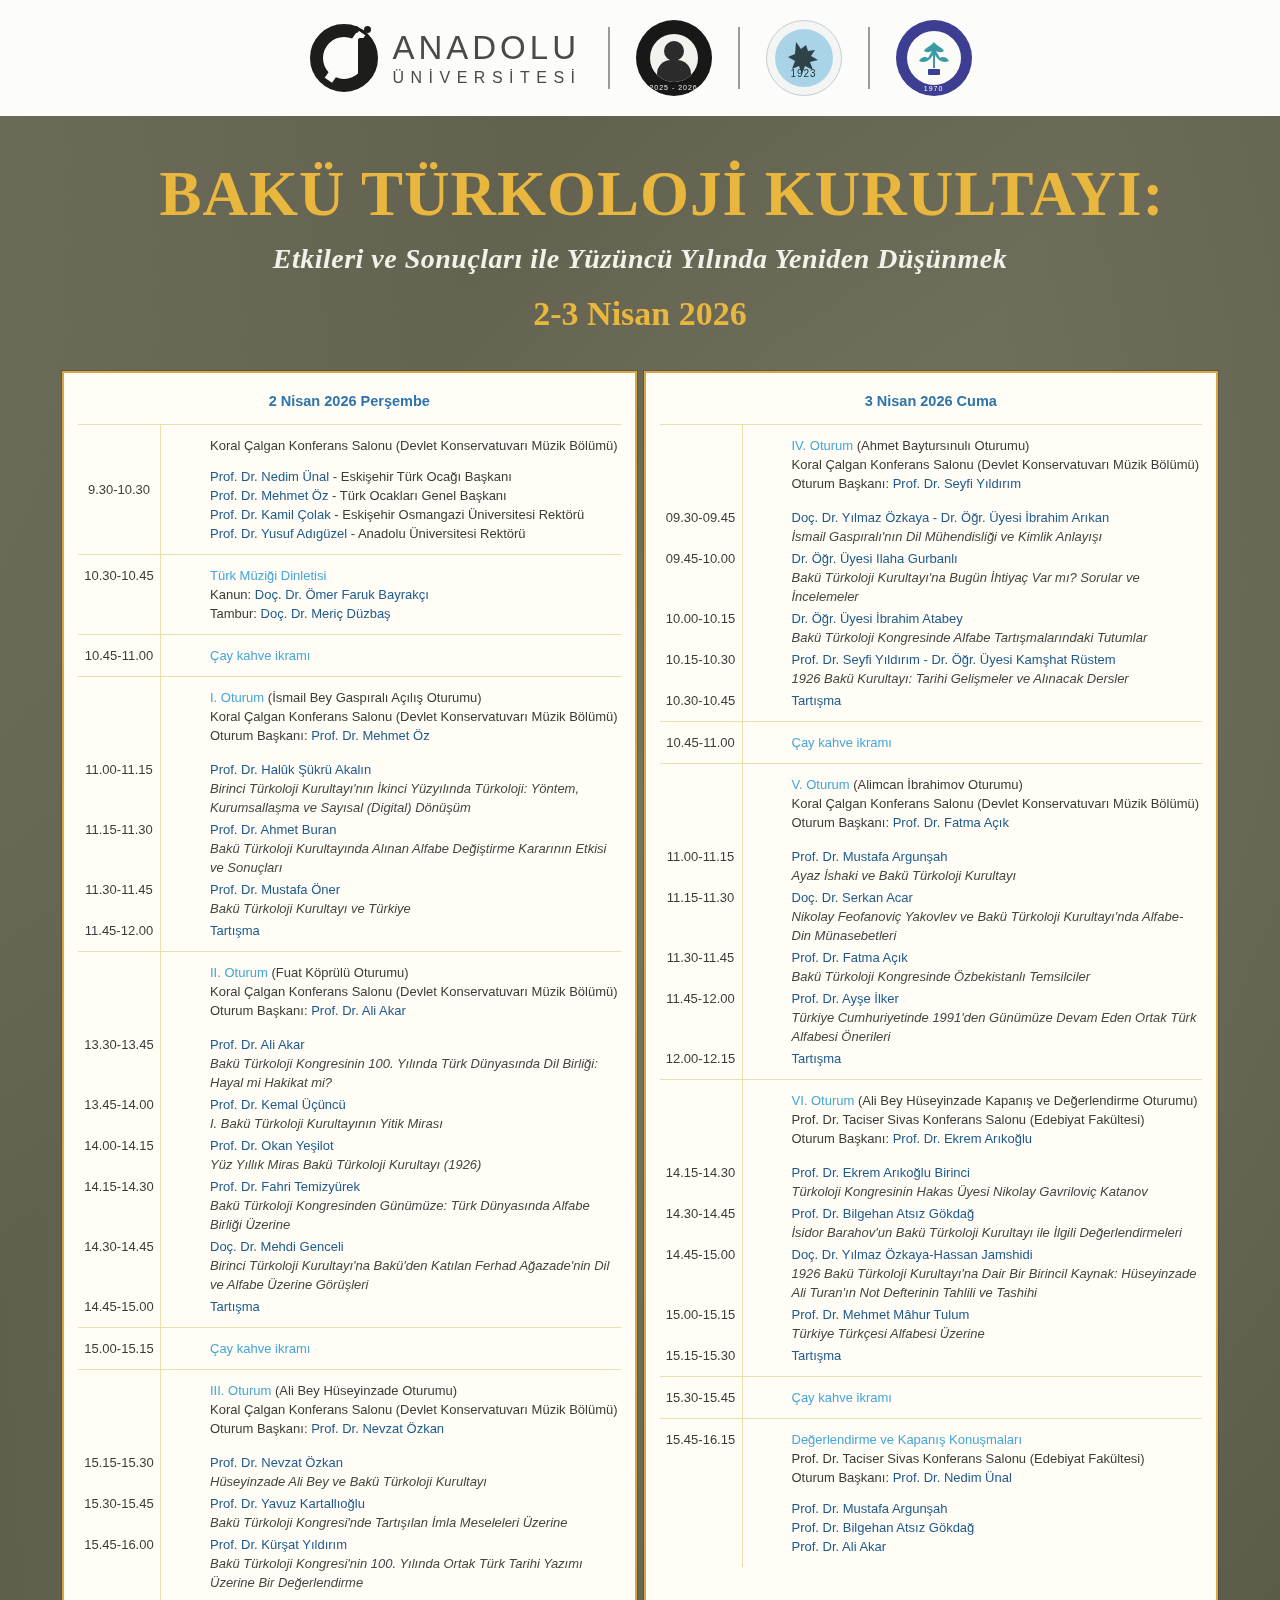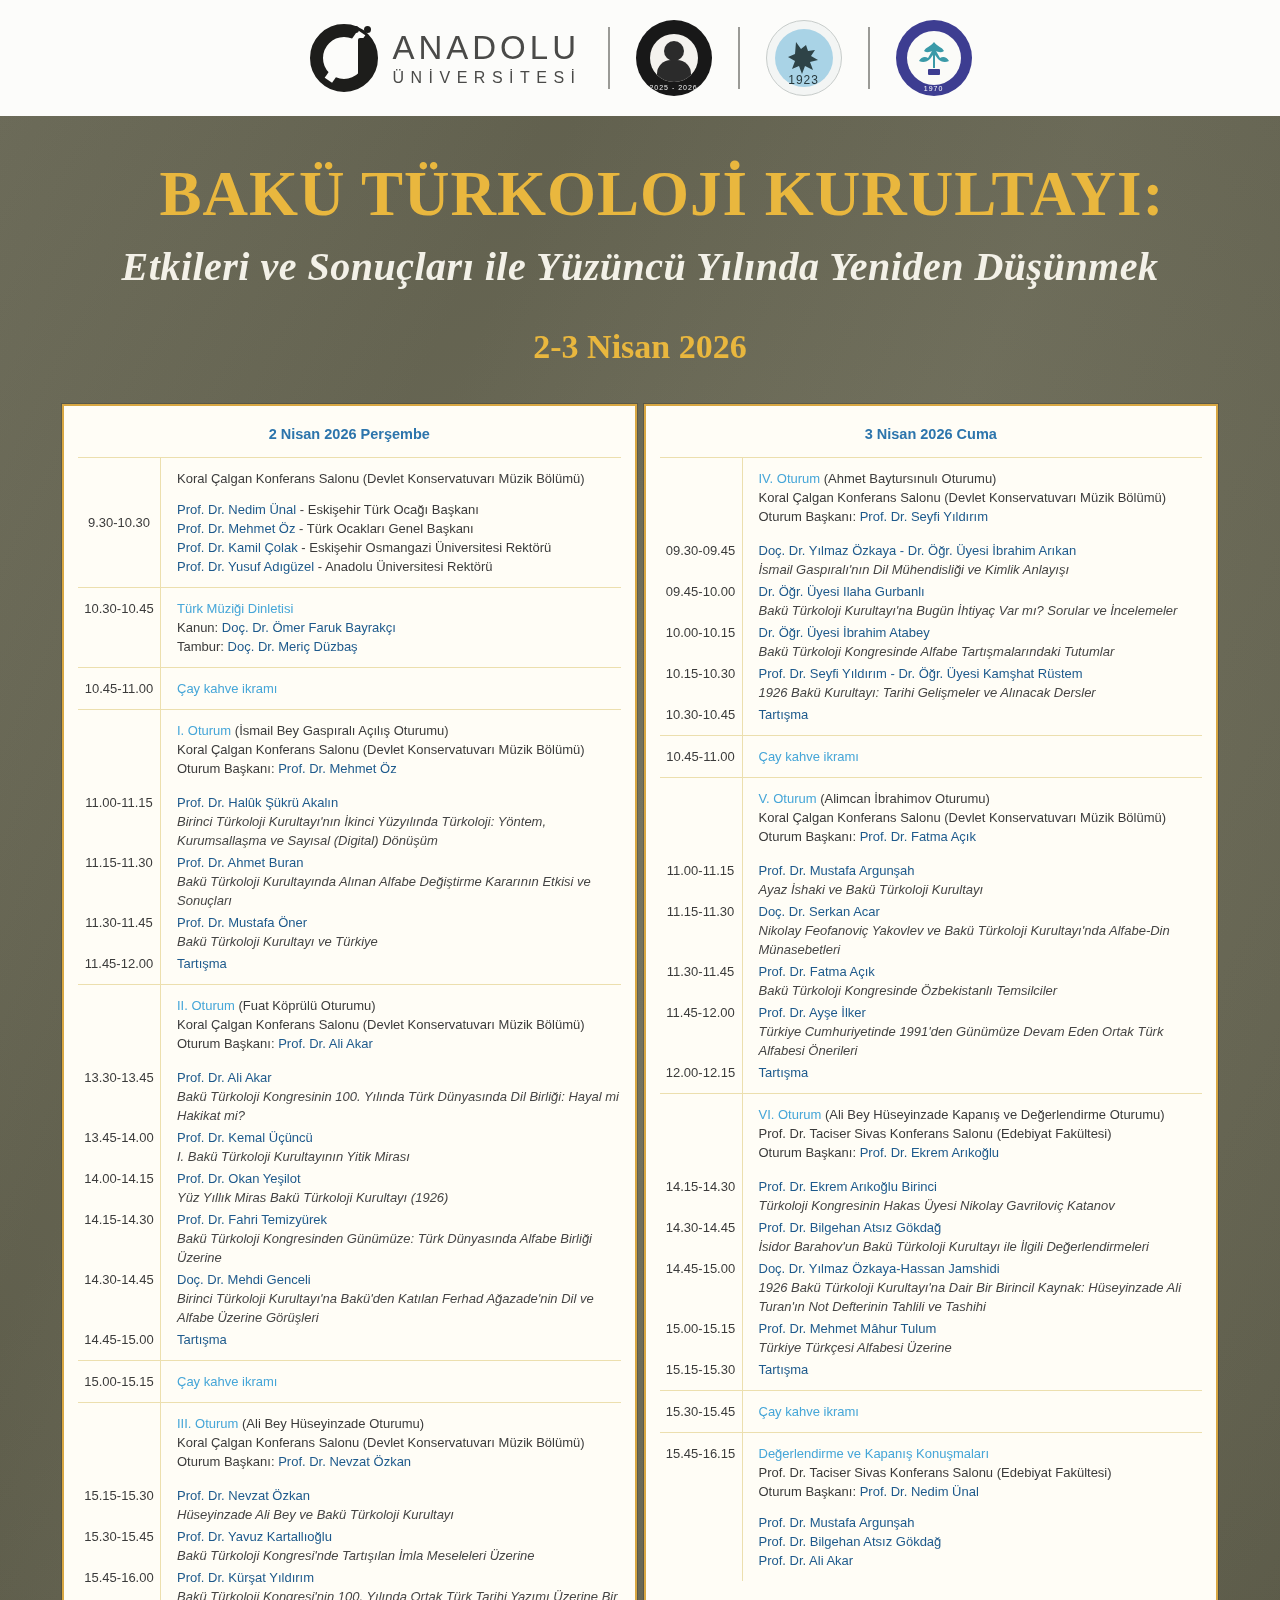--- a/index.html
+++ b/index.html
@@ -24,46 +24,46 @@
   .au-line2{font-size:16px;letter-spacing:6.5px;margin-top:6px;}
   .logo-sep{width:2px;height:62px;background:#9a9a96;flex:none;}
   .emblem{width:76px;height:76px;border-radius:50%;position:relative;flex:none;display:flex;align-items:center;justify-content:center;}
   .emblem.yunus{background:#181818;}
   .yunus-inner{width:48px;height:48px;border-radius:50%;background:#f4f2ee;position:relative;overflow:hidden;}
   .yunus-head{position:absolute;left:14px;top:7px;width:20px;height:20px;border-radius:50%;background:#2b2b2b;}
   .yunus-body{position:absolute;left:7px;top:26px;width:34px;height:22px;border-radius:14px 14px 0 0;background:#2b2b2b;}
   .emblem-years{position:absolute;bottom:5px;left:0;right:0;text-align:center;font-size:7px;color:#efefef;letter-spacing:1px;}
   .emblem.ocak{background:#f3f5f4;border:1px solid #c7ccca;}
   .ocak-inner{width:58px;height:58px;border-radius:50%;background:#a9d3e6;display:flex;align-items:center;justify-content:center;overflow:hidden;}
-  .emblem.ocak .emblem-years{color:#27383c;bottom:8px;font-size:12px;}
+  .emblem.ocak .emblem-years{color:#27383c;bottom:16px;font-size:10px;}
   .emblem.ogu{background:#3d3d91;}
   .ogu-inner{width:54px;height:54px;border-radius:50%;background:#fbfbf8;display:flex;align-items:center;justify-content:center;}
   .emblem.ogu .emblem-years{color:#fff;font-size:7px;bottom:4px;}
   
   .poster{position:relative;}
   .texture{position:absolute;inset:0;pointer-events:none;
     background:
       linear-gradient(115deg, rgba(255,255,255,0.05) 0%, rgba(0,0,0,0.05) 28%, rgba(255,255,255,0.04) 55%, rgba(0,0,0,0.06) 100%),
       radial-gradient(ellipse 90% 70% at 50% 45%, rgba(255,255,255,0.04), rgba(0,0,0,0.10));}
   .hero{position:relative;text-align:center;padding-top:42px;font-family:"Liberation Serif",serif;}
   .hero-title{color:var(--c-gold);font-size:63px;font-weight:700;letter-spacing:1px;padding-left:44px;}
-  .hero-subtitle{color:#f3f1e8;font-size:40px;font-style:italic;font-weight:700;margin-top:12px;letter-spacing:.5px;}
-  .hero-date{color:var(--c-gold);font-size:34px;font-weight:700;margin-top:38px;}
+  .hero-subtitle{color:#f3f1e8;font-size:28px;font-style:italic;font-weight:700;margin-top:12px;letter-spacing:.5px;}
+  .hero-date{color:var(--c-gold);font-size:34px;font-weight:700;margin-top:20px;}
   
   .panels{position:relative;display:flex;gap:7px;margin:38px 62px 0;align-items:stretch;}
   .panel{flex:1 1 0;background:var(--c-panel_bg);border:2px solid var(--c-panel_border);box-shadow:0 0 0 1px rgba(0,0,0,.15);padding:6px 14px 20px;min-height:1092px;}
   .day-header{text-align:center;color:var(--c-day_blue);font-weight:700;font-size:14.5px;padding:14px 0 15px;}
   .panel-body{position:relative;}
   .vline{position:absolute;left:82px;top:0;bottom:0;width:1px;background:var(--c-sep);}
   .block{border-top:1px solid var(--c-sep);padding:11px 0;}
   .row{display:flex;align-items:flex-start;}
   .row.v-center{align-items:center;}
   .row + .row{margin-top:3px;}
   .time{width:82px;flex:none;text-align:center;font-size:13px;color:var(--c-text);line-height:19px;padding-top:0;}
-  .content{flex:1;padding-left:17px;min-width:0;}
+  .content{flex:1;padding-left:17px;min-width:0;margin-left:33px;}
   .line{font-size:13px;line-height:19px;color:var(--c-text);}
   .line.spacer{height:12px;}
   .seg-p{color:var(--c-text);}
   .seg-n{color:var(--c-name_blue);font-weight:400;}
   .seg-s{color:var(--c-session_blue);font-weight:400;}
   .seg-i{color:#454545;font-style:italic;}
 </style>
 </head>
 <body>
 

